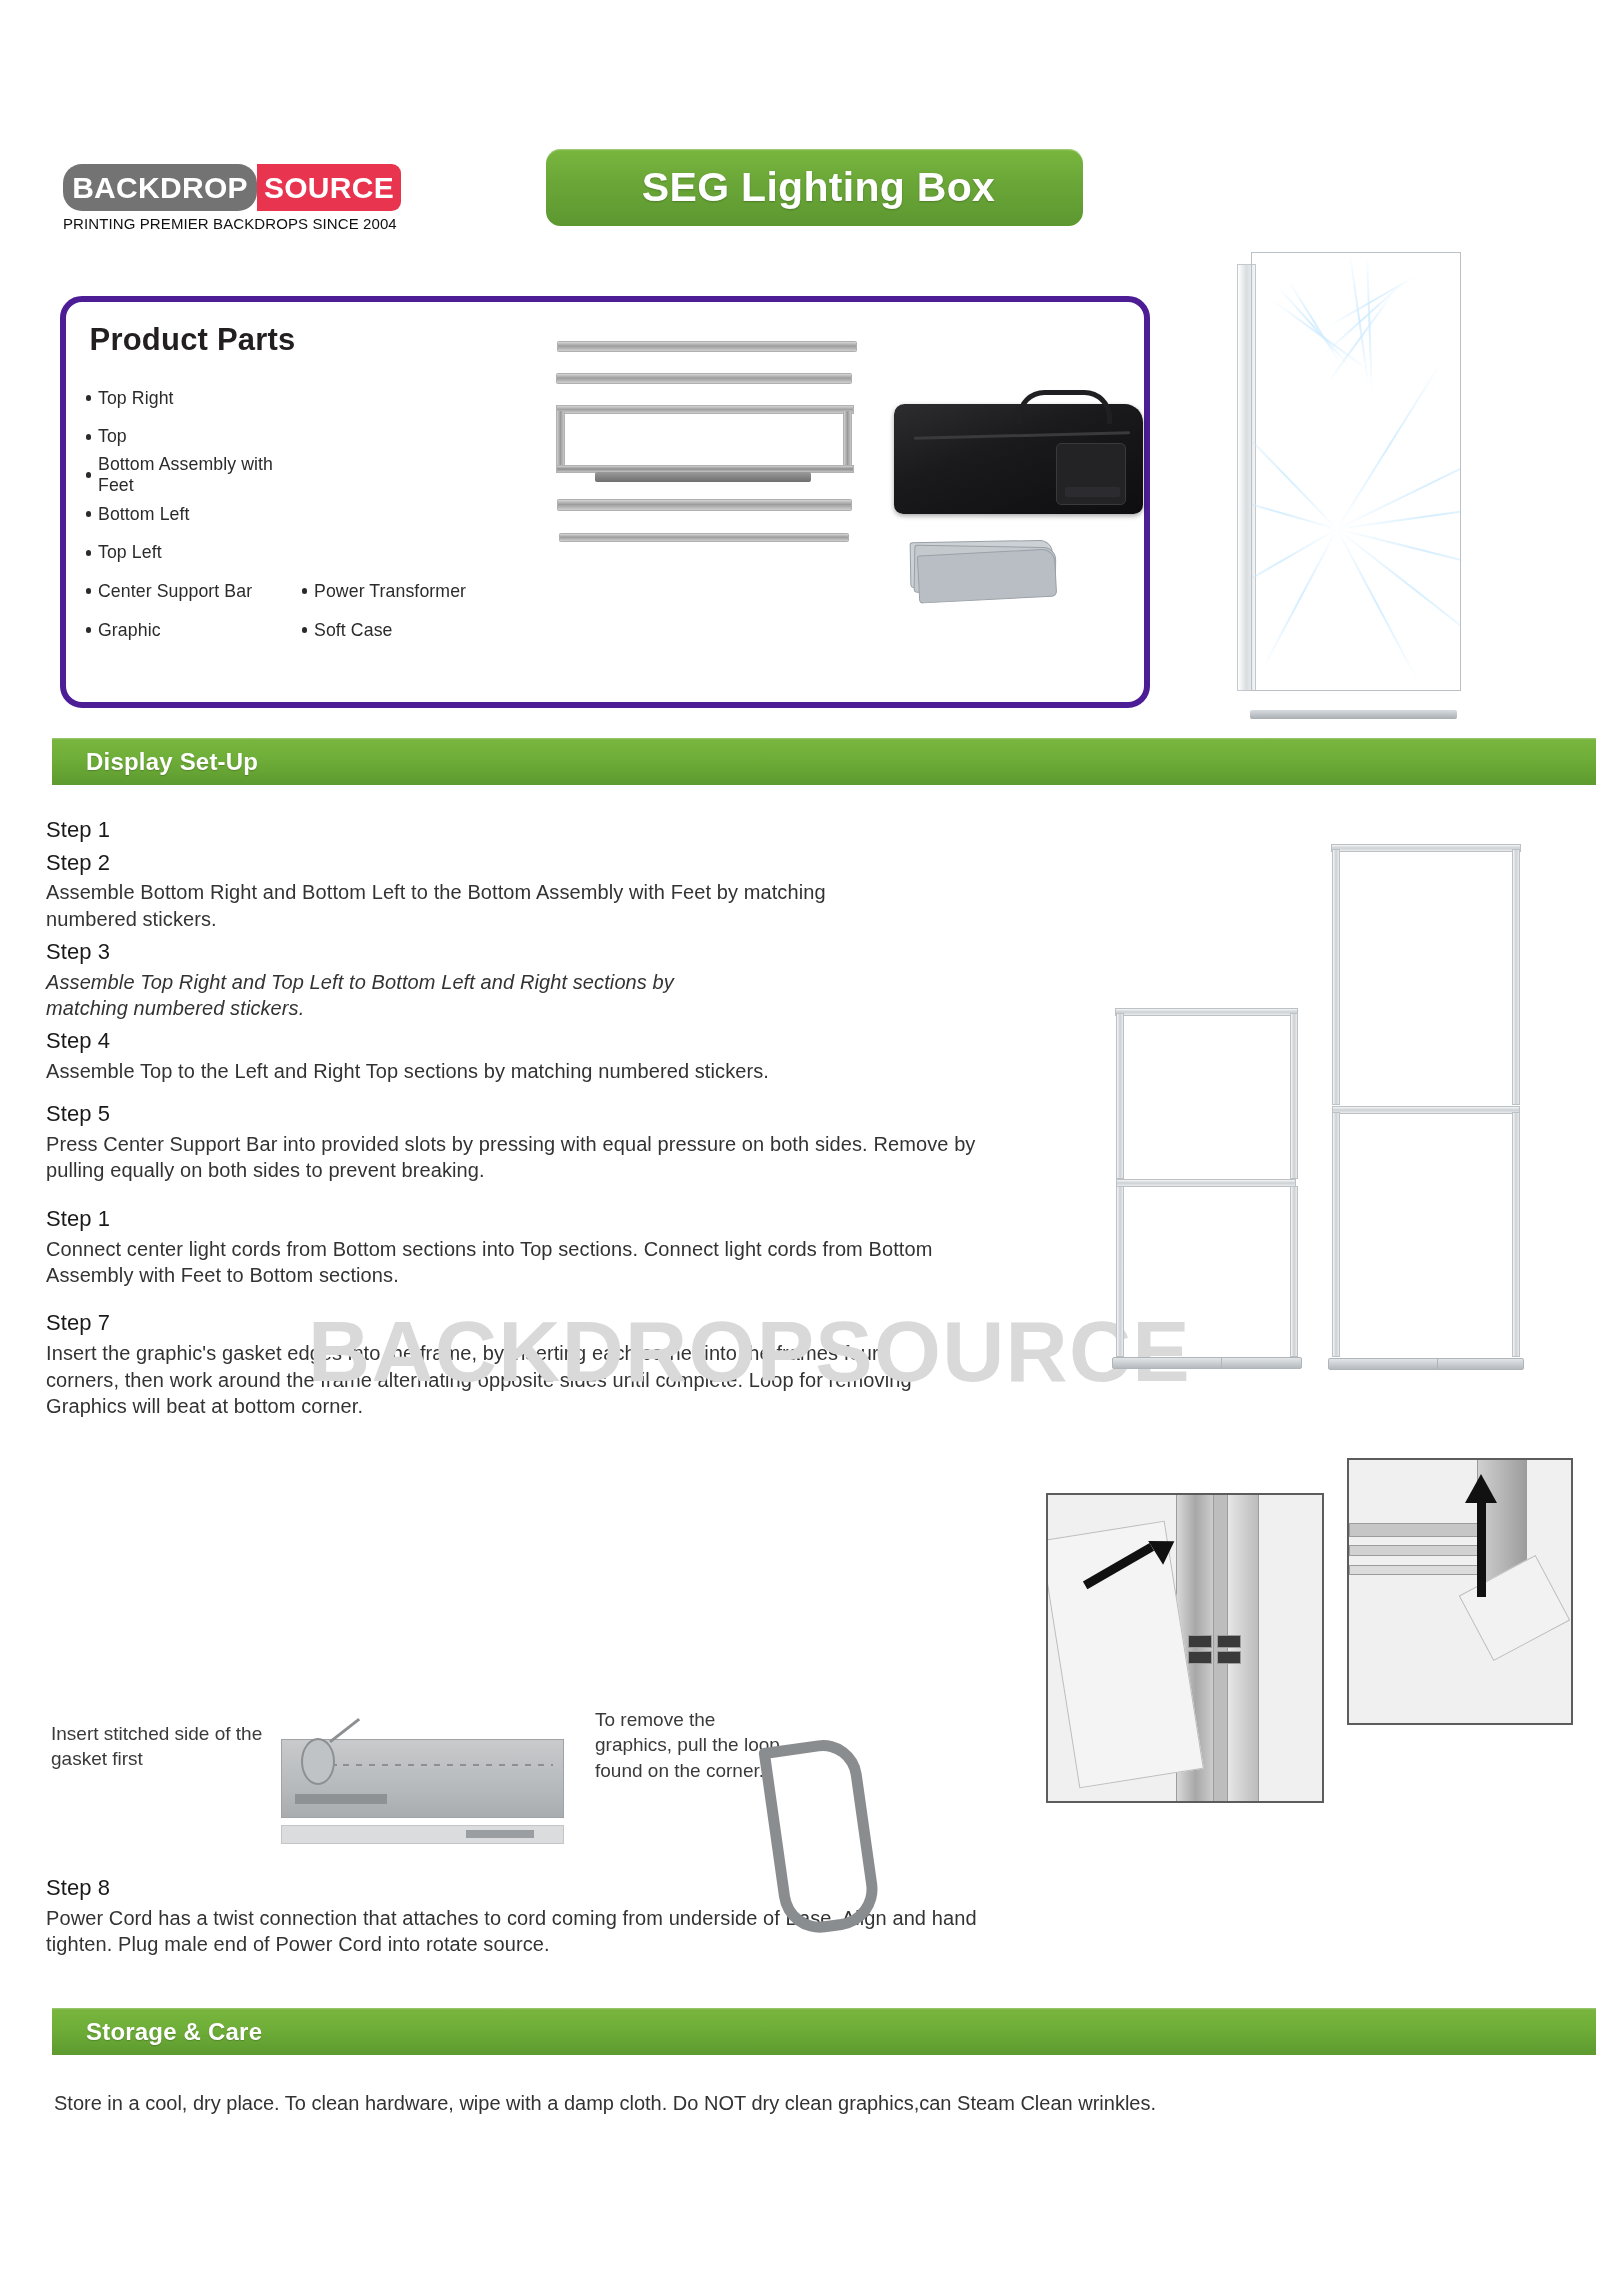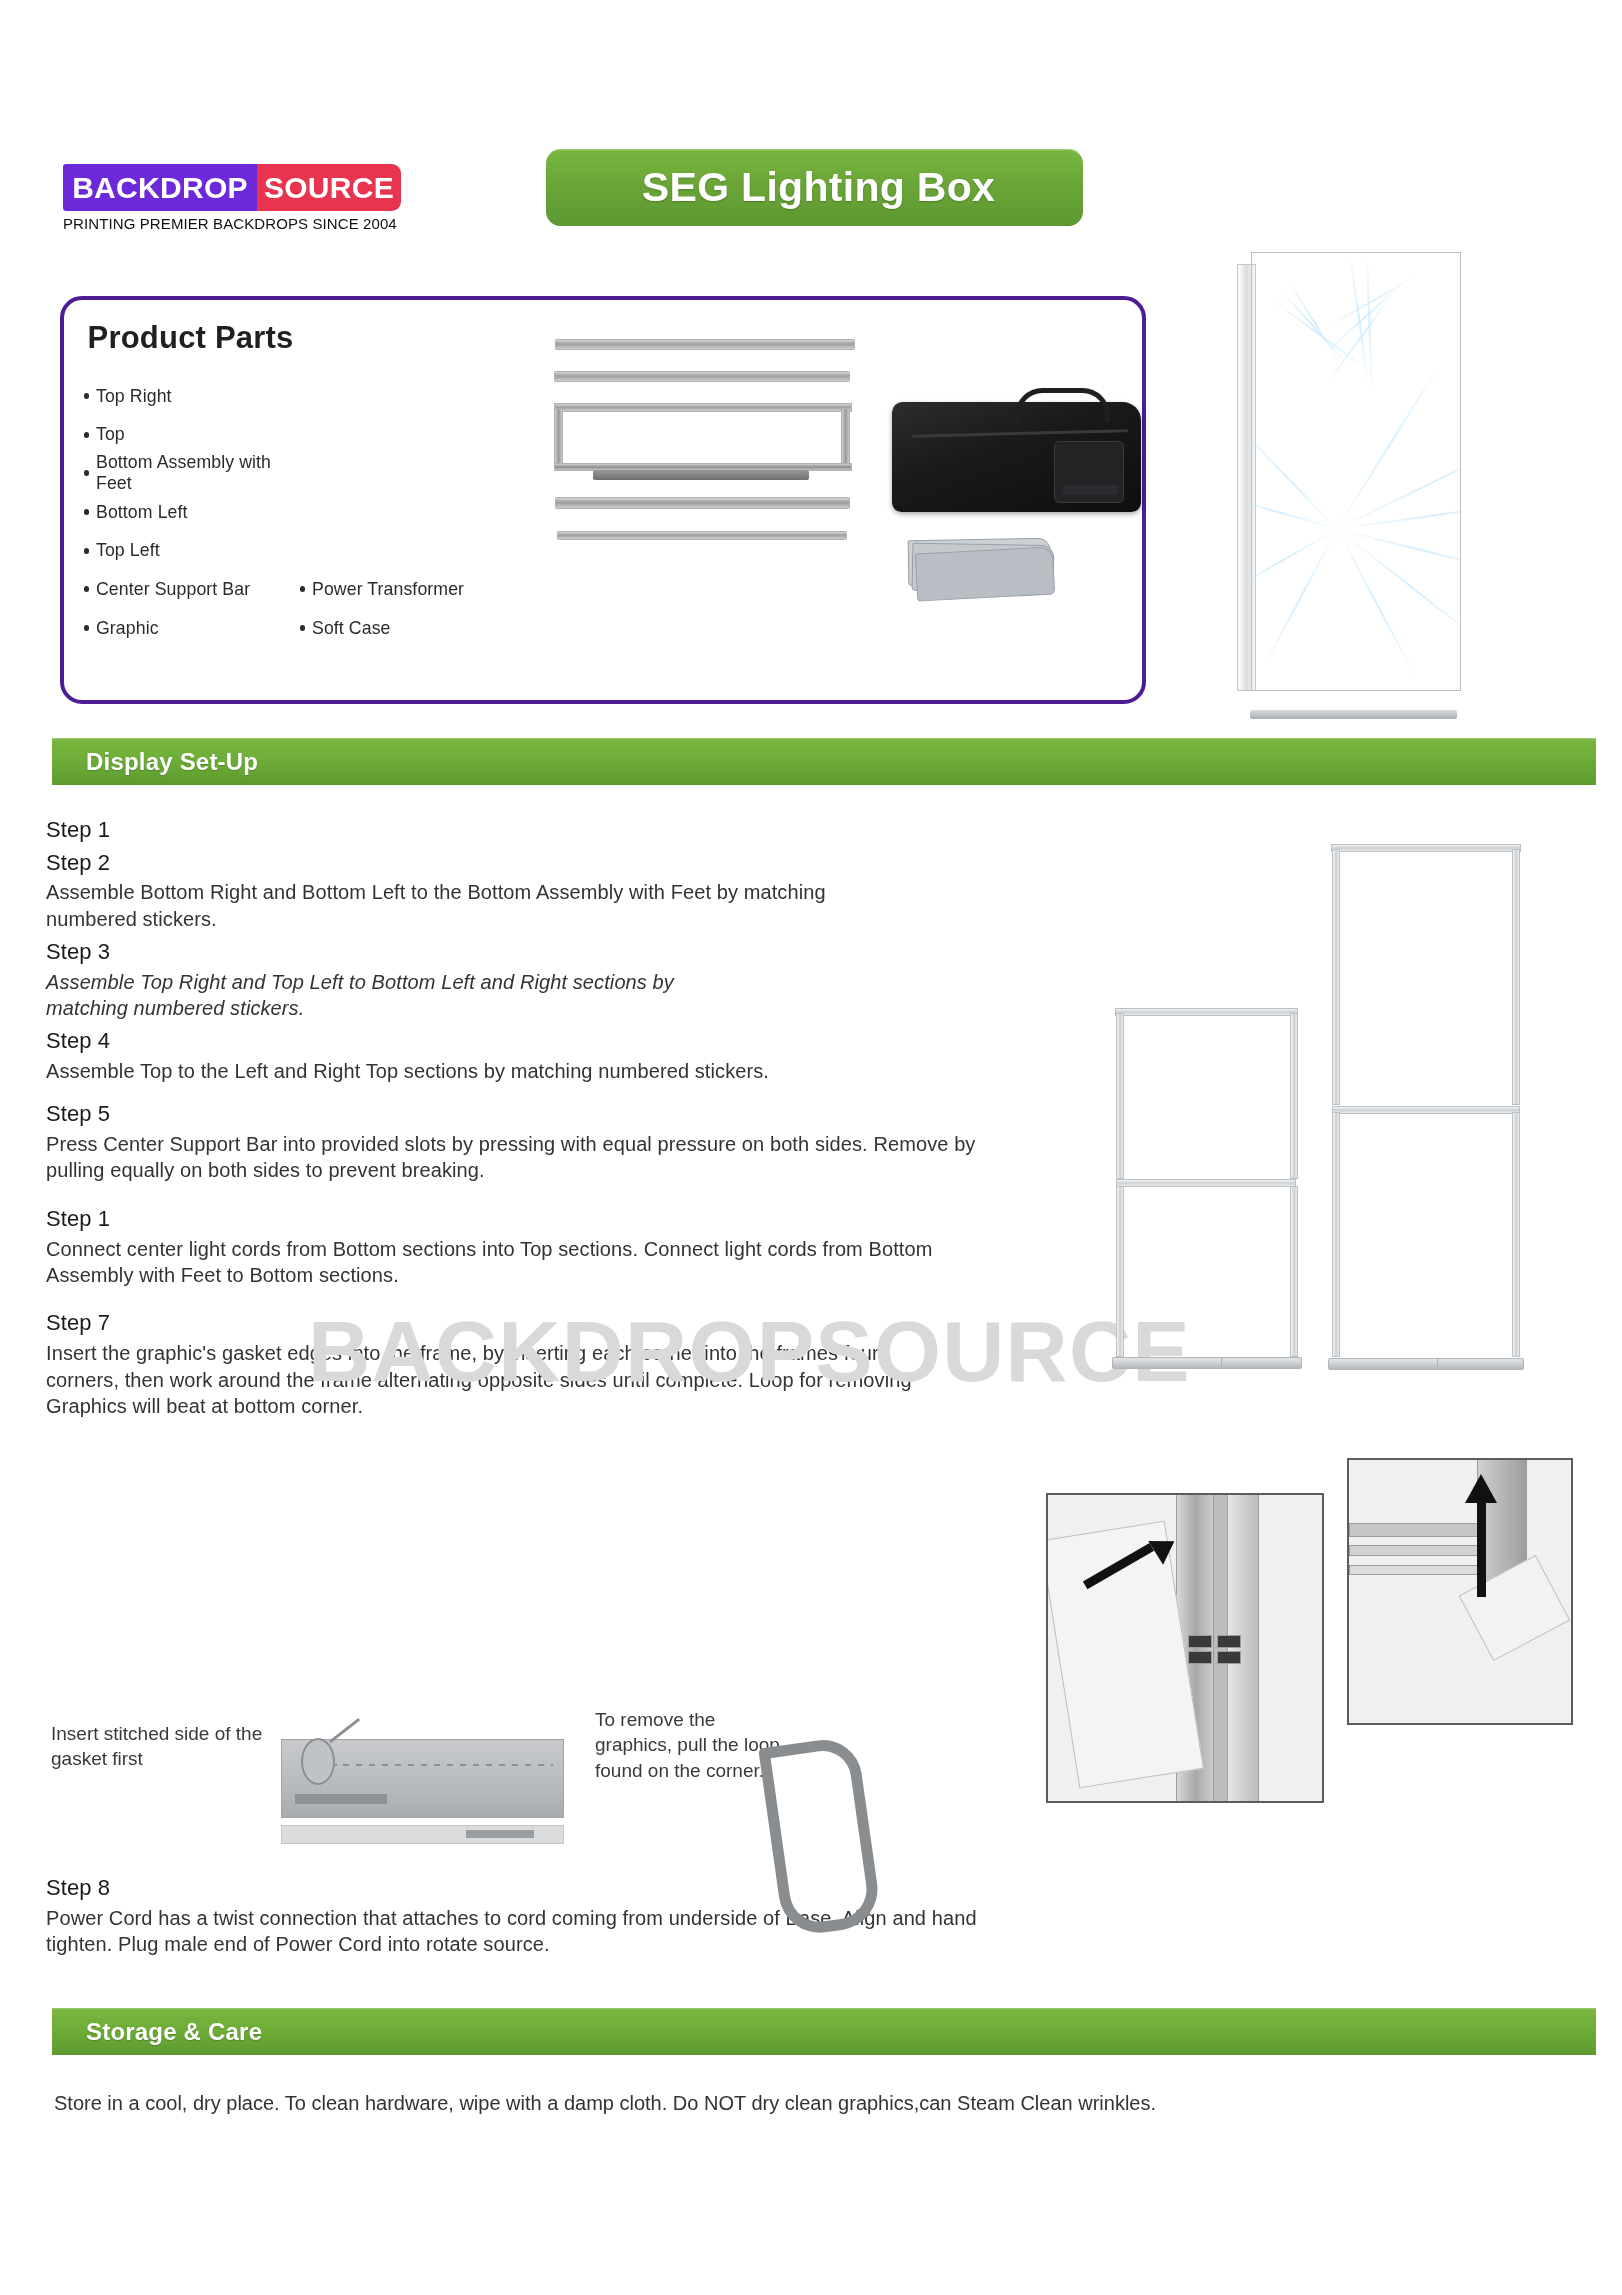--- a/index.html
+++ b/index.html
@@ -24,25 +24,26 @@
     width: 353px;
   }
   .logo-bar {
     display: flex;
     width: 338px;
     height: 47px;
     border-radius: 3.3px 9.2px 9.2px 3.3px;
     overflow: hidden;
   }
   .logo-left {
-    background: #6d28d9;
+    background: #737373;
     flex: 0 0 194px;
     display: flex;
     align-items: center;
     justify-content: center;
+    border-radius: 19px;
   }
   .logo-right {
     background: #e8344e;
     flex: 1 1 auto;
     display: flex;
     align-items: center;
     justify-content: center;
   }
   .logo-left span, .logo-right span {
     color: #ffffff;
@@ -81,21 +82,21 @@
     margin-left: 8px;
   }
 
   
   .parts-panel {
     position: absolute;
     left: 60px;
     top: 296px;
     width: 1078px;
     height: 400px;
-    border: 4px solid #4c1d95;
+    border: 6px solid #4c1d95;
     border-radius: 22px;
     background: #ffffff;
   }
   .parts-title {
     position: absolute;
     left: 23.6px;
     top: 19.6px;
     font-size: 31px;
     font-weight: bold;
     letter-spacing: 0.2px;

